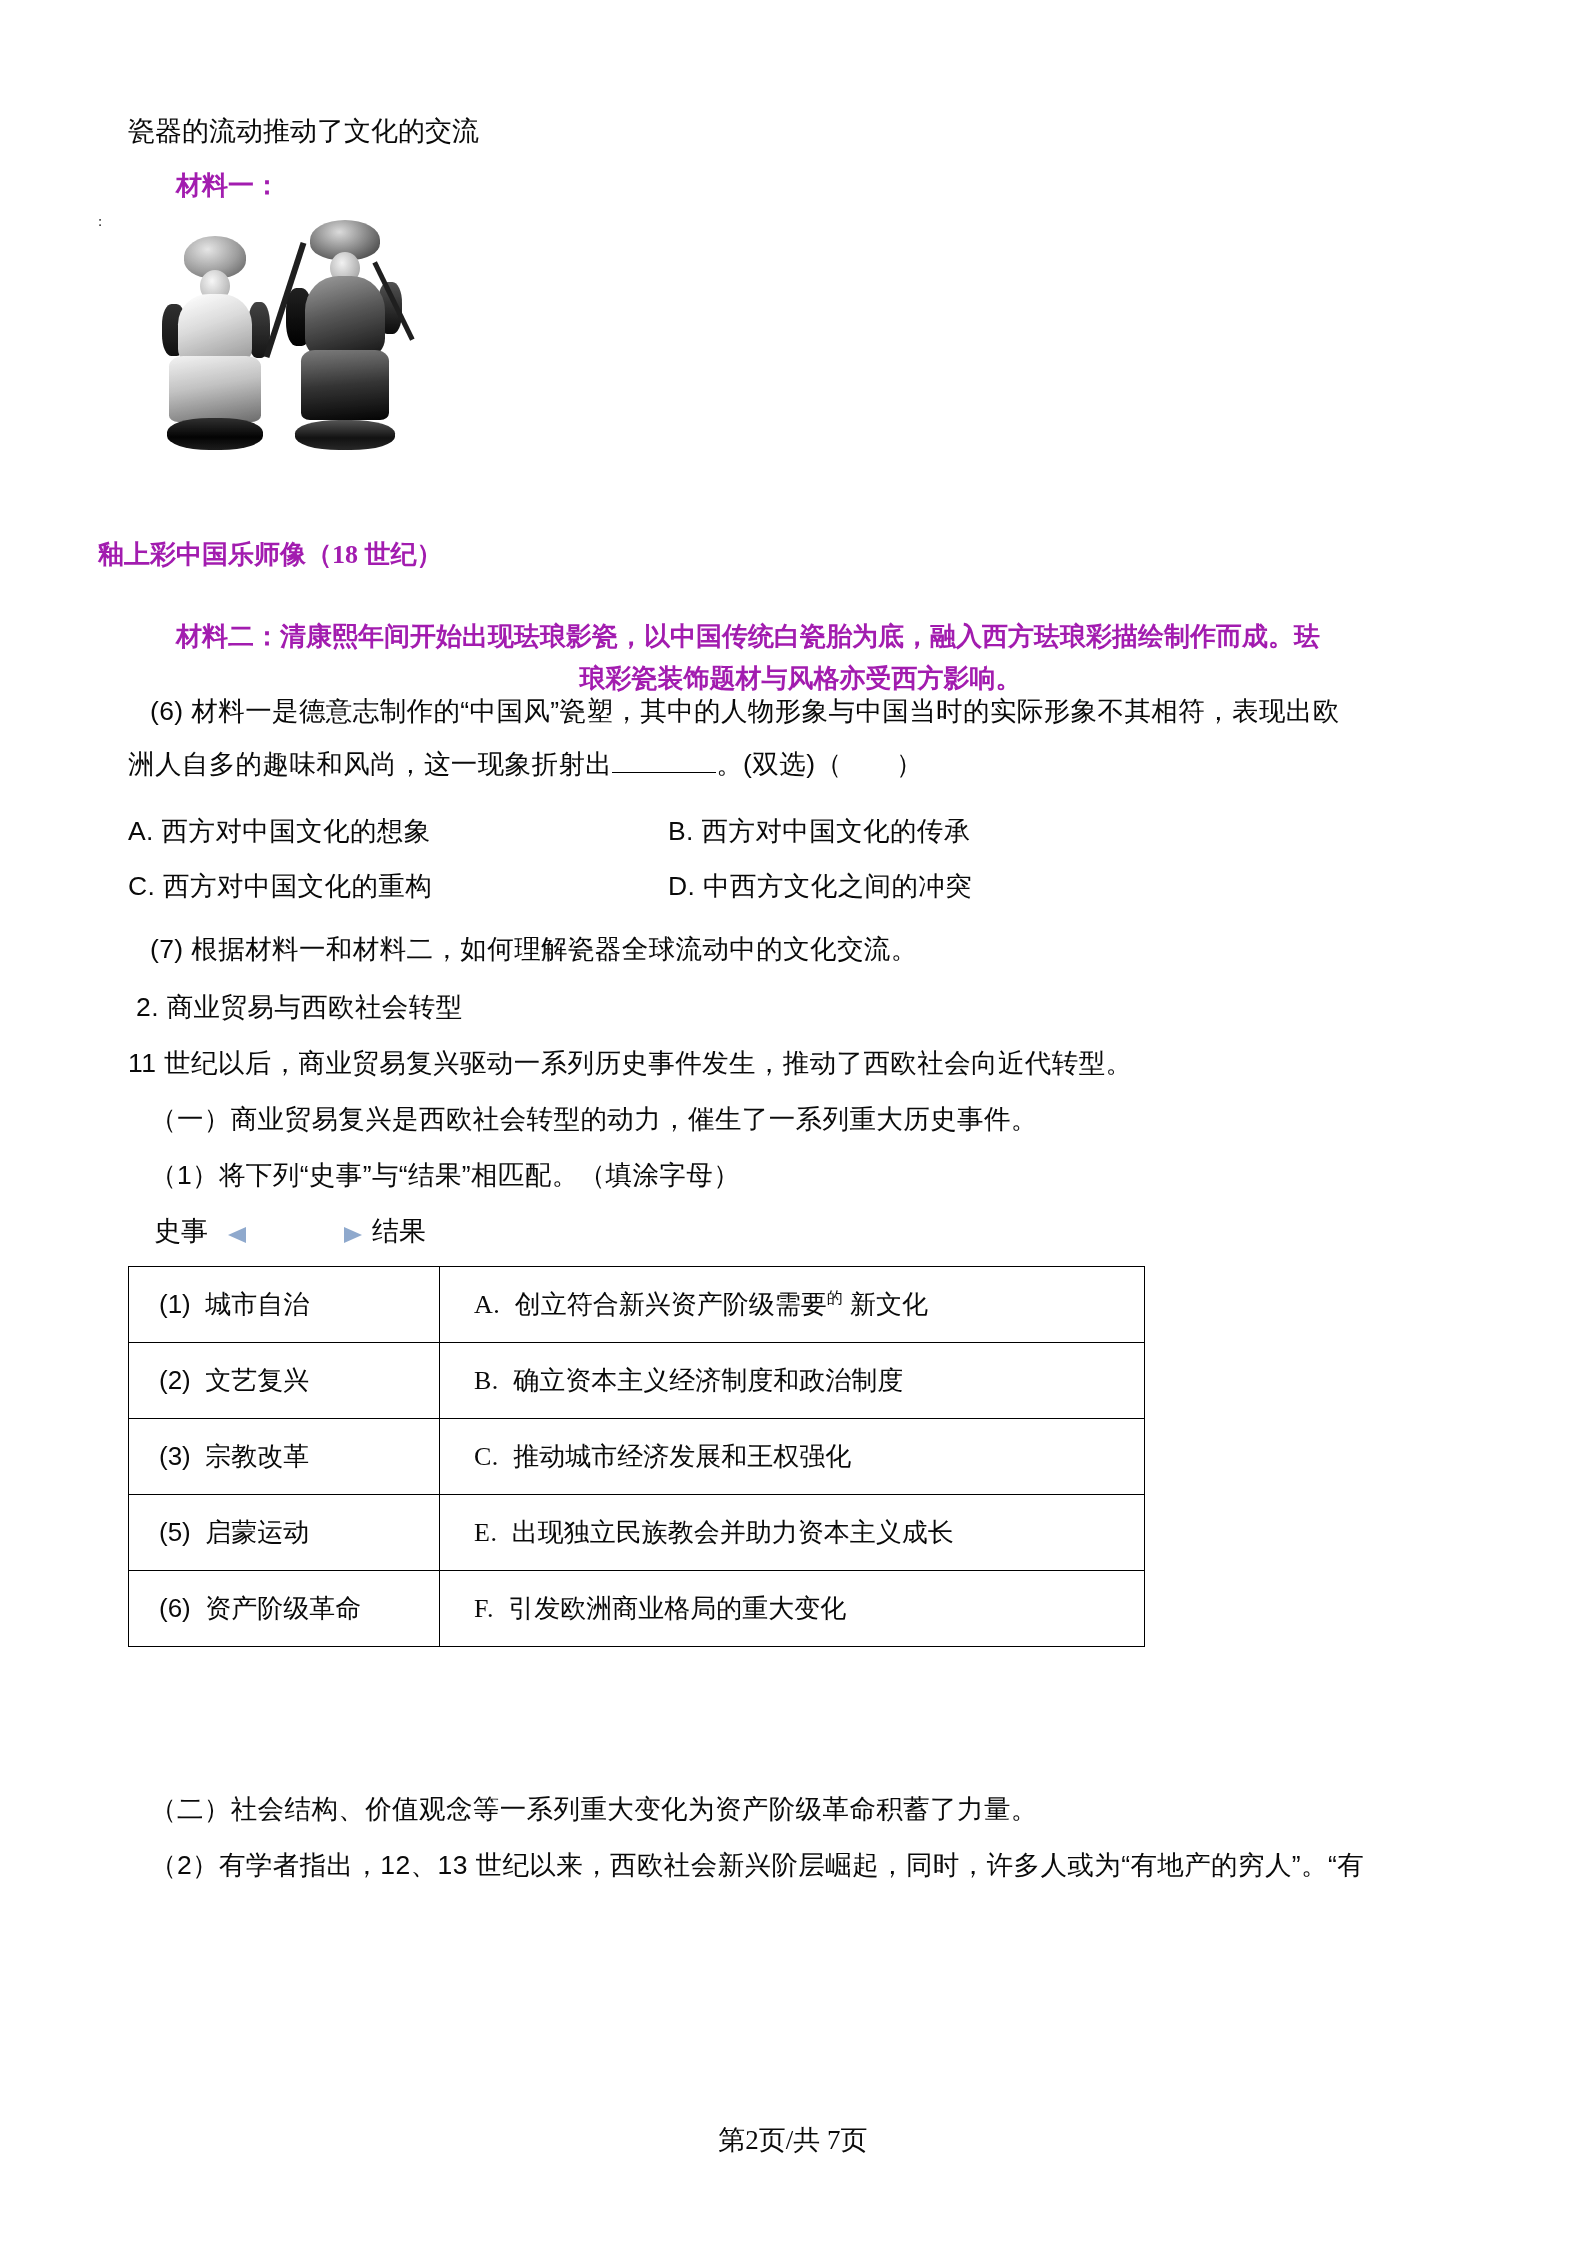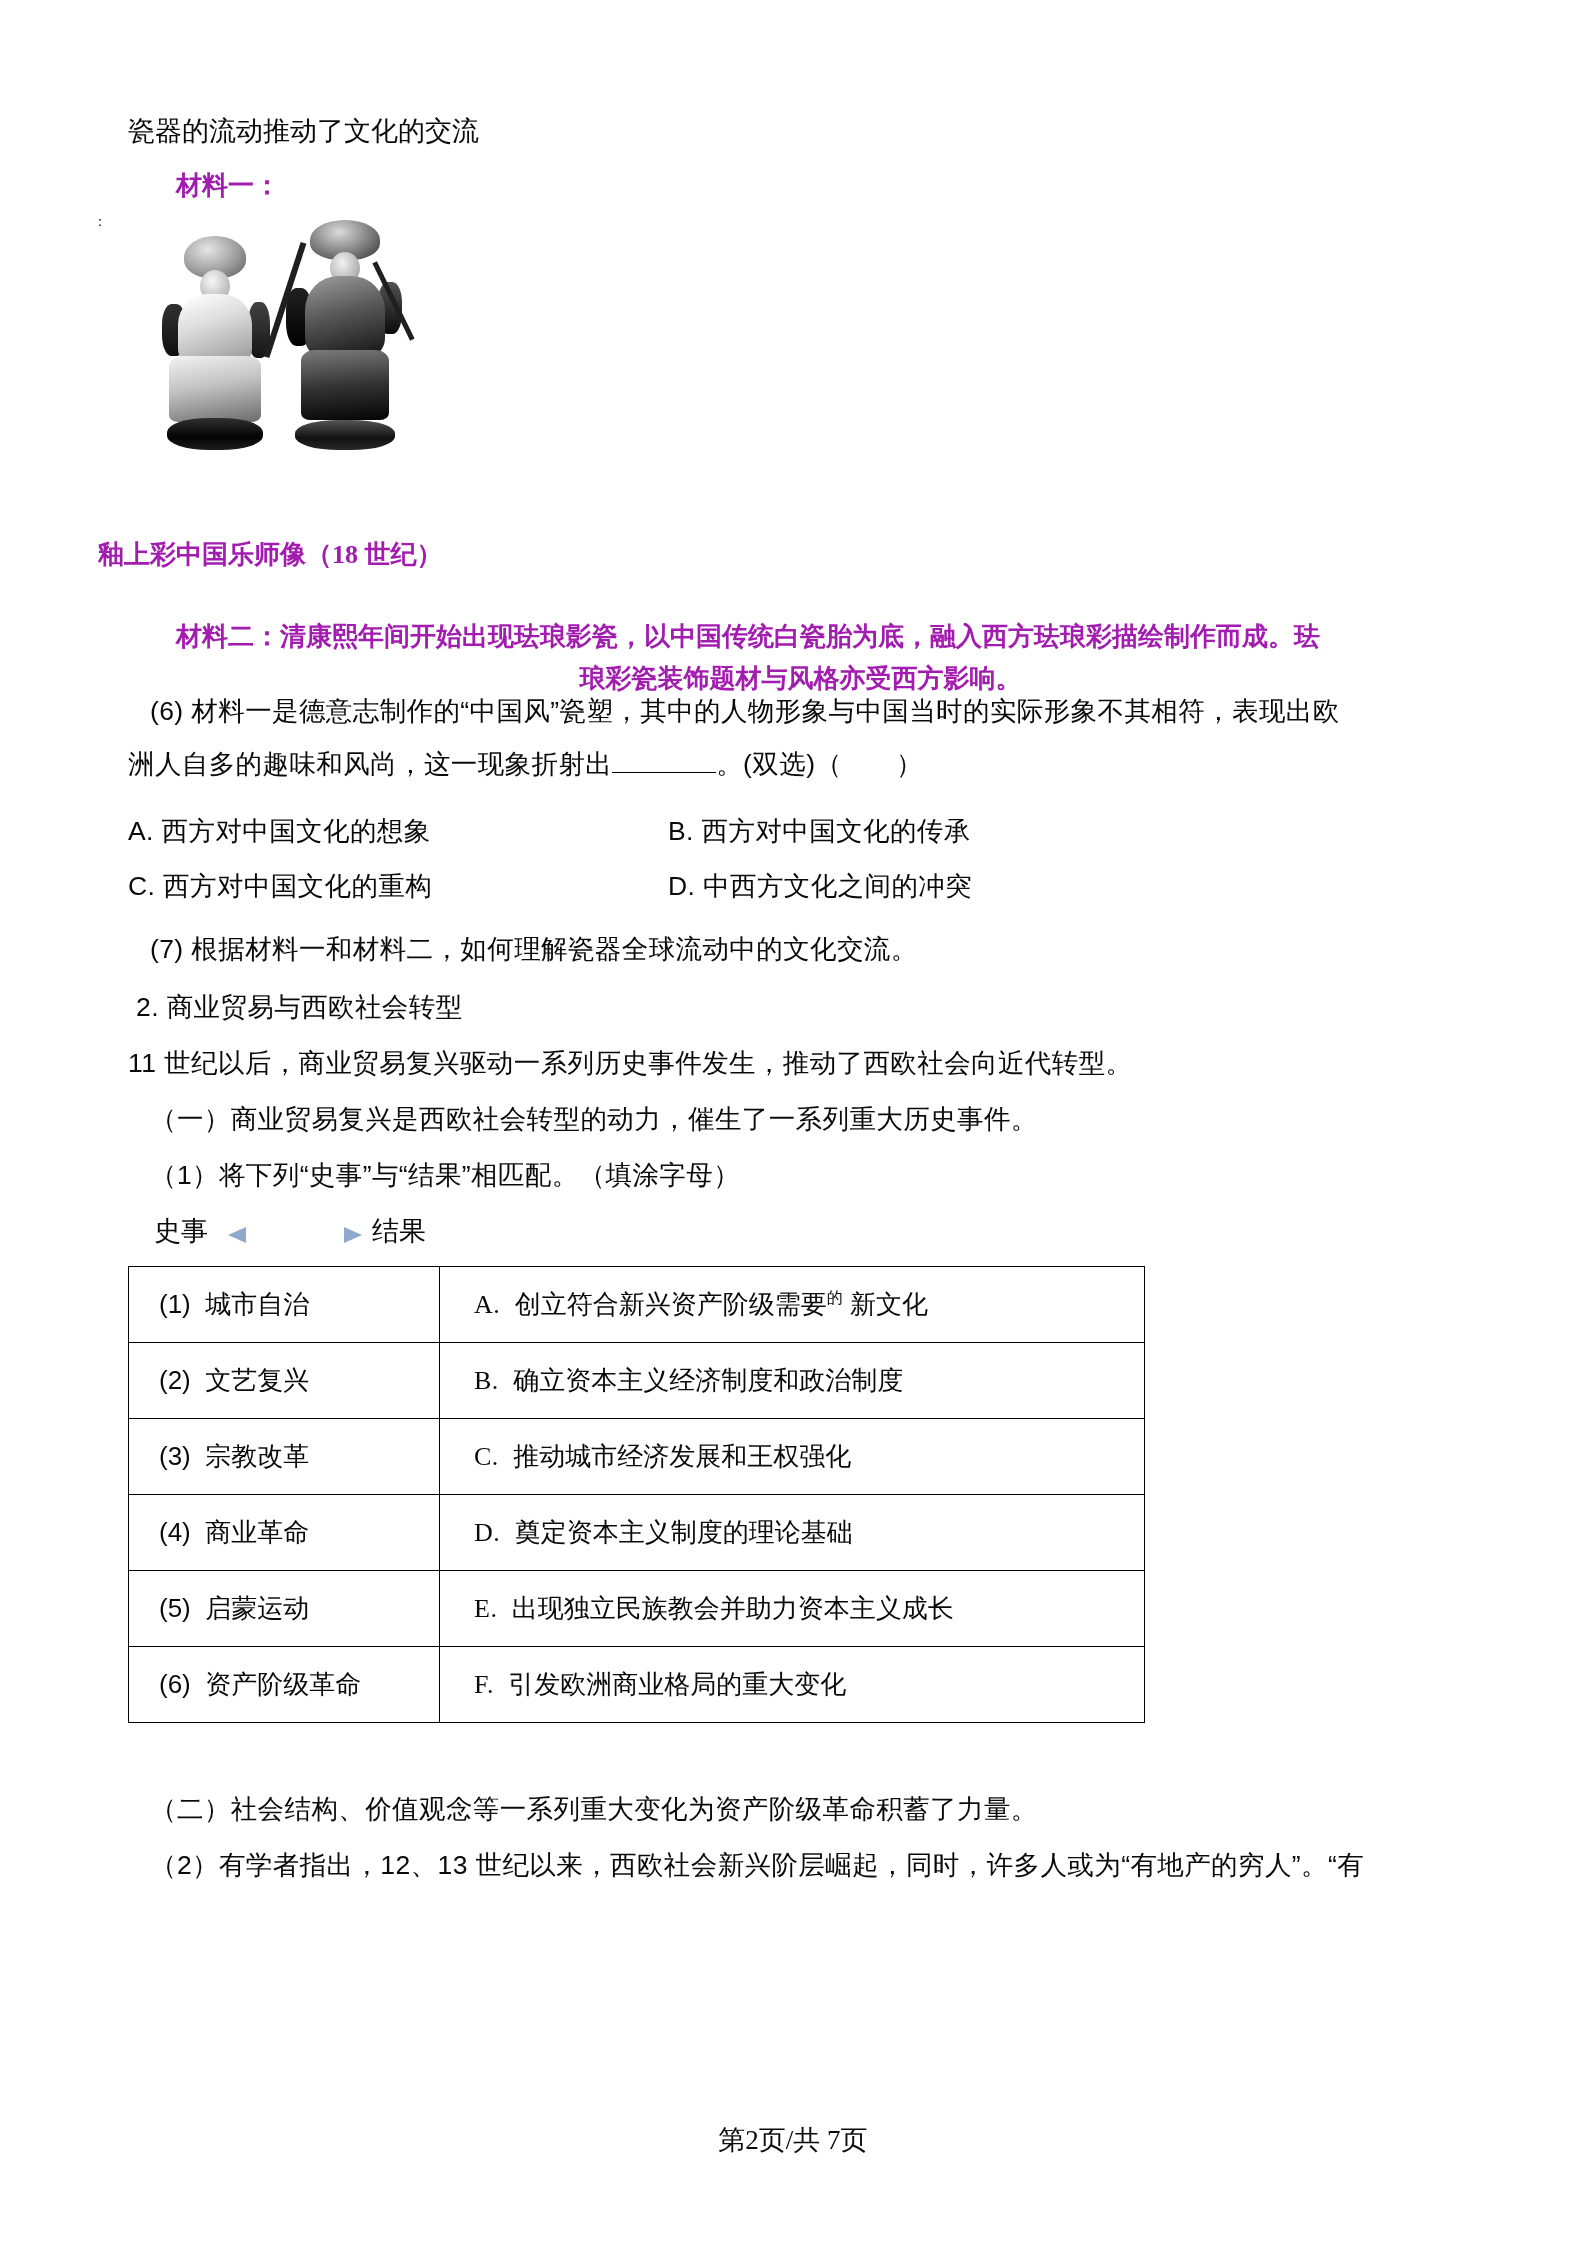--- a/index.html
+++ b/index.html
@@ -289,24 +289,20 @@
       </tr>
       <tr>
         <td class="col1"><span>(2)</span><span>&nbsp;&nbsp;</span><span>文艺复兴</span></td>
         <td class="col2"><span class="lead">B.</span><span>&nbsp;&nbsp;</span><span>确立资本主义经济制度和政治制度</span></td>
       </tr>
       <tr>
         <td class="col1"><span>(3)</span><span>&nbsp;&nbsp;</span><span>宗教改革</span></td>
         <td class="col2"><span class="lead">C.</span><span>&nbsp;&nbsp;</span><span>推动城市经济发展和王权强化</span></td>
       </tr>
       <tr>
-        <td class="col1"><span>(4)</span><span>&nbsp;&nbsp;</span><span>商业革命</span></td>
-        <td class="col2"><span class="lead">D.</span><span>&nbsp;&nbsp;</span><span>奠定资本主义制度的理论基础</span></td>
-      </tr>
-      <tr>
         <td class="col1"><span>(5)</span><span>&nbsp;&nbsp;</span><span>启蒙运动</span></td>
         <td class="col2"><span class="lead">E.</span><span>&nbsp;&nbsp;</span><span>出现独立民族教会并助力资本主义成长</span></td>
       </tr>
       <tr>
         <td class="col1"><span>(6)</span><span>&nbsp;&nbsp;</span><span>资产阶级革命</span></td>
         <td class="col2"><span class="lead">F.</span><span>&nbsp;&nbsp;</span><span>引发欧洲商业格局的重大变化</span></td>
       </tr>
     </tbody>
   </table>
 

